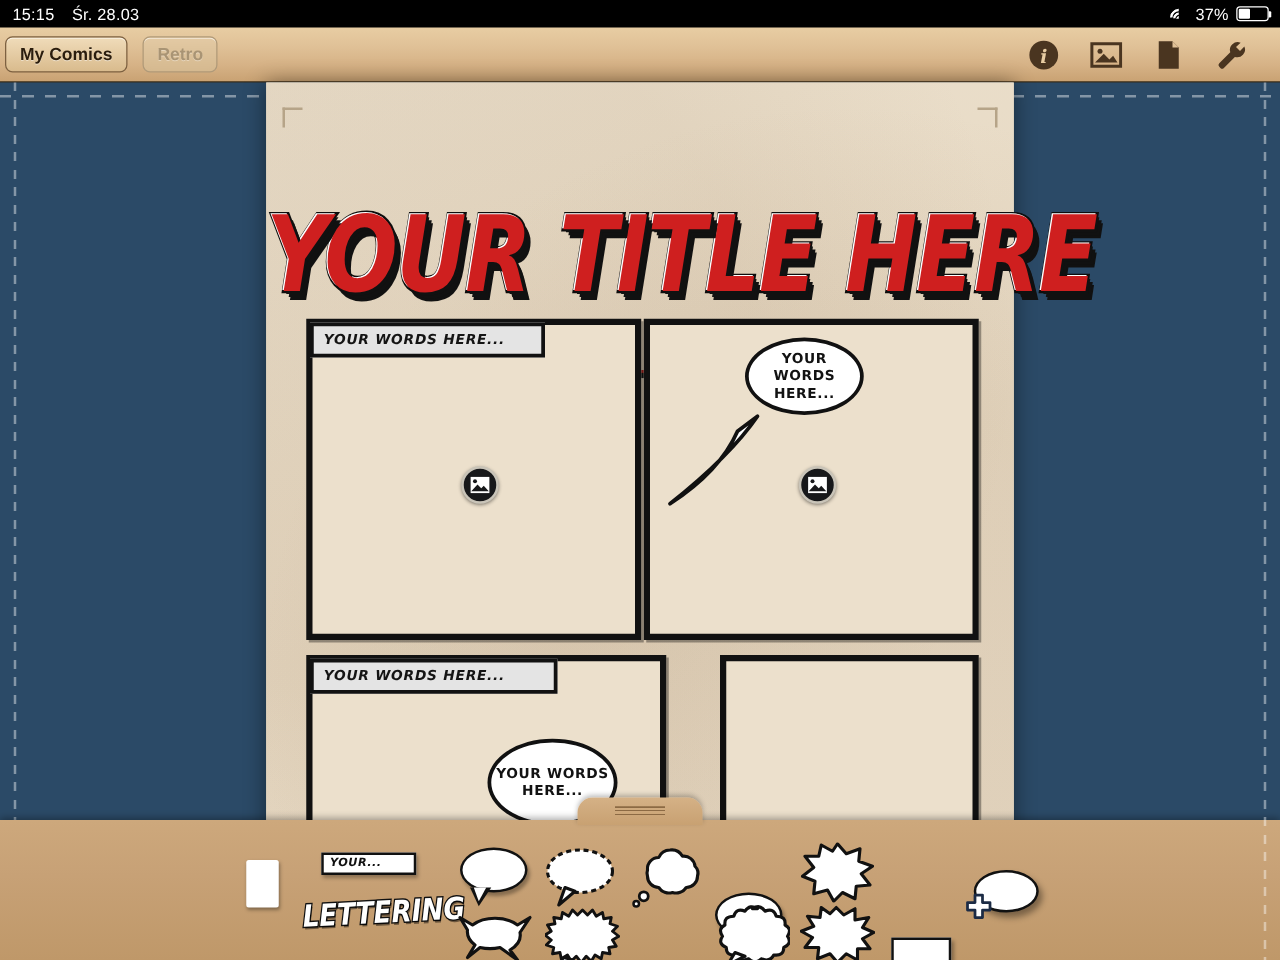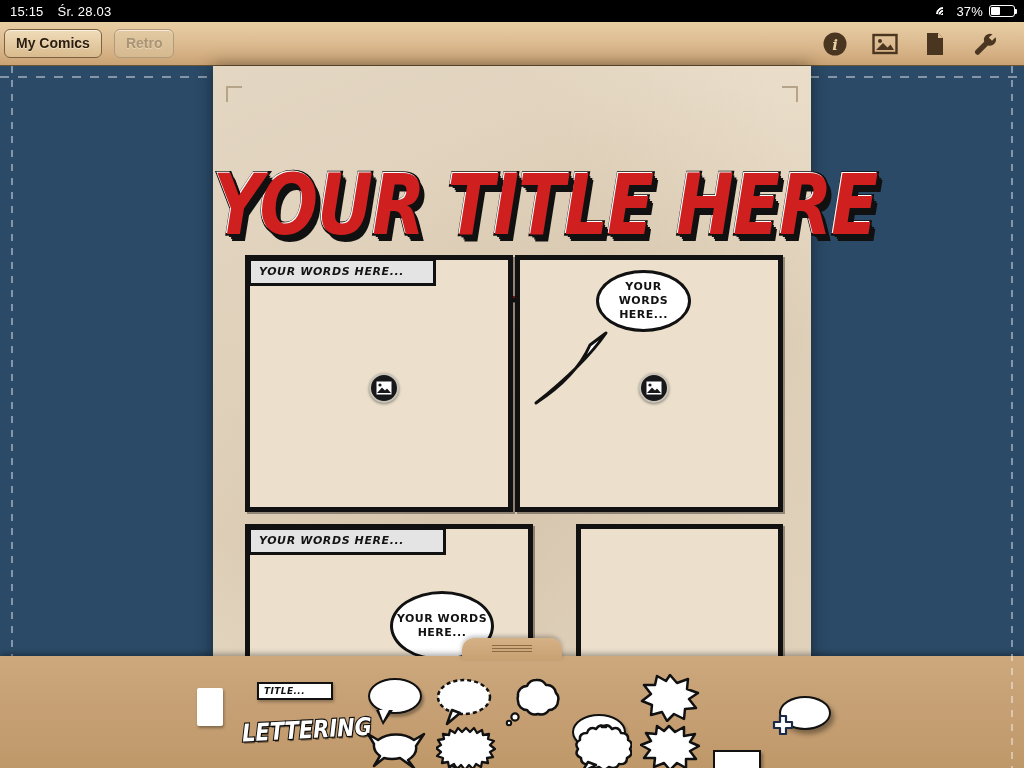--- a/index.html
+++ b/index.html
@@ -364,21 +364,21 @@
 
     <div class="drawer">
       <div class="drawer-handle">
           <i></i>
         </div>
 
       <div class="dr-item blank-card" style="left:197px; top:32px;">
         <span class="hidden-txt">Blank card</span>
       </div>
 
-      <div class="dr-item abcde-box" style="left:257px; top:26px;">TITLE...</div>
+      <div class="dr-item abcde-box" style="left:257px; top:26px;">YOUR...</div>
 
       <div class="dr-item lettering-art" style="left:242px; top:62px;">LETTERING</div>
 
       <div class="dr-item tile t-oval" style="left:368px; top:22px;">
           <span class="tail-sm"></span>
         </div>
 
       <div class="dr-item" style="left:436px; top:22px;">
         <svg width="58" height="50" viewBox="0 0 58 50">
           <ellipse cx="28" cy="19" rx="26" ry="17" fill="#fff" stroke="#111" stroke-width="2.5" stroke-dasharray="4 3"></ellipse>

